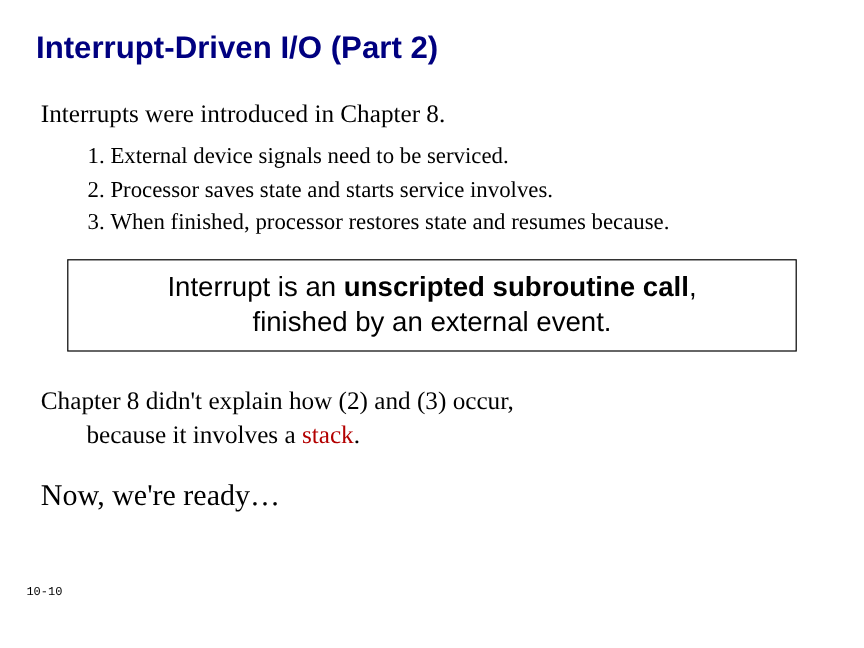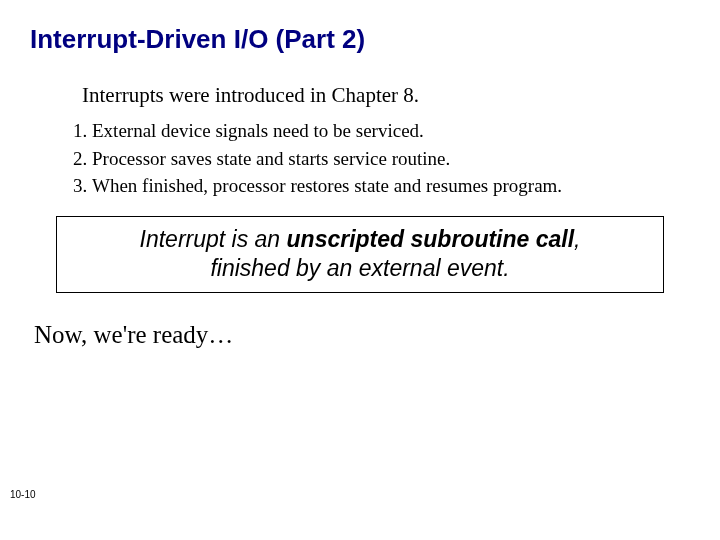--- a/index.html
+++ b/index.html
@@ -1,49 +1,53 @@
 <!DOCTYPE html>
 <html><head>
 <meta charset="utf-8">
 <style>
   * { margin: 0; padding: 0; box-sizing: border-box; }
   html, body { width: 720px; height: 540px; background: #fff; font-family: Georgia, 'Times New Roman', serif; }
   .slide { width: 720px; height: 512px; position: relative; padding: 24px 30px 0 30px; }
   .title { font-family: Arial, Helvetica, sans-serif; font-weight: bold; color: #000080; font-size: 26px; margin-bottom: 28px; }
-  .intro { font-size: 21px; color: #000; margin-bottom: 10px; padding-left: 4px; margin-left: 48px; }
+  .intro { font-size: 21px; color: #000; margin-bottom: 10px; padding-left: 4px; }
   .olist { list-style: decimal; padding-left: 62px; font-size: 19px; color: #000; line-height: 1.35; margin-bottom: 17px; }
   .olist li { margin-bottom: 2px; }
-  .callout { border: 1px solid #000; margin: 0 26px 28px 26px; padding: 8px 14px 10px 14px; text-align: center; font-family: Arial, Helvetica, sans-serif; font-style: italic; font-size: 23px; color: #000; line-height: 1.25; }
+  .callout { border: 1px solid #000; margin: 0 26px 28px 26px; padding: 8px 14px 10px 14px; text-align: center; font-family: Arial, Helvetica, sans-serif; font-size: 23px; color: #000; line-height: 1.25; }
   .callout .bold { font-weight: bold; }
   .para { font-size: 21px; color: #000; padding-left: 4px; line-height: 1.3; margin-bottom: 24px; }
   .para .indent { display: block; padding-left: 38px; }
   .para .red { color: #b30000; }
   .ready { font-size: 25px; color: #000; padding-left: 4px; }
-  .pagenum { position: absolute; left: 10px; bottom: 12px; font-family: Liberation Sans, sans-serif; font-size: 10px; color: #000; }
+  .pagenum { position: absolute; left: 22px; bottom: 12px; font-family: Liberation Mono, monospace; font-size: 10px; color: #000; }
 </style>
 </head>
 <body>
 
 <div class="slide">
 
   <div class="title">Interrupt-Driven I/O (Part 2)</div>
 
   <div class="intro">Interrupts were introduced in Chapter 8.</div>
 
   <ol class="olist">
     <li>External device signals need to be serviced.</li>
-    <li>Processor saves state and starts service routine.</li>
-    <li>When finished, processor restores state and resumes program.</li>
+    <li>Processor saves state and starts service involves.</li>
+    <li>When finished, processor restores state and resumes because.</li>
   </ol>
 
   <div class="callout">
     <span>Interrupt is an </span><span class="bold">unscripted subroutine call</span><span>,</span><br>
     <span>finished by an external event.</span>
   </div>
 
   <div class="para">
+    <span>Chapter 8 didn't explain how (2) and (3) occur,</span>
+    <span class="indent">
+      <span>because it involves a </span><span class="red">stack</span><span>.</span>
+    </span>
   </div>
 
   <div class="ready">Now, we're ready…</div>
 
   <div class="pagenum">10-10</div>
 
 </div>
 
 </body></html>

